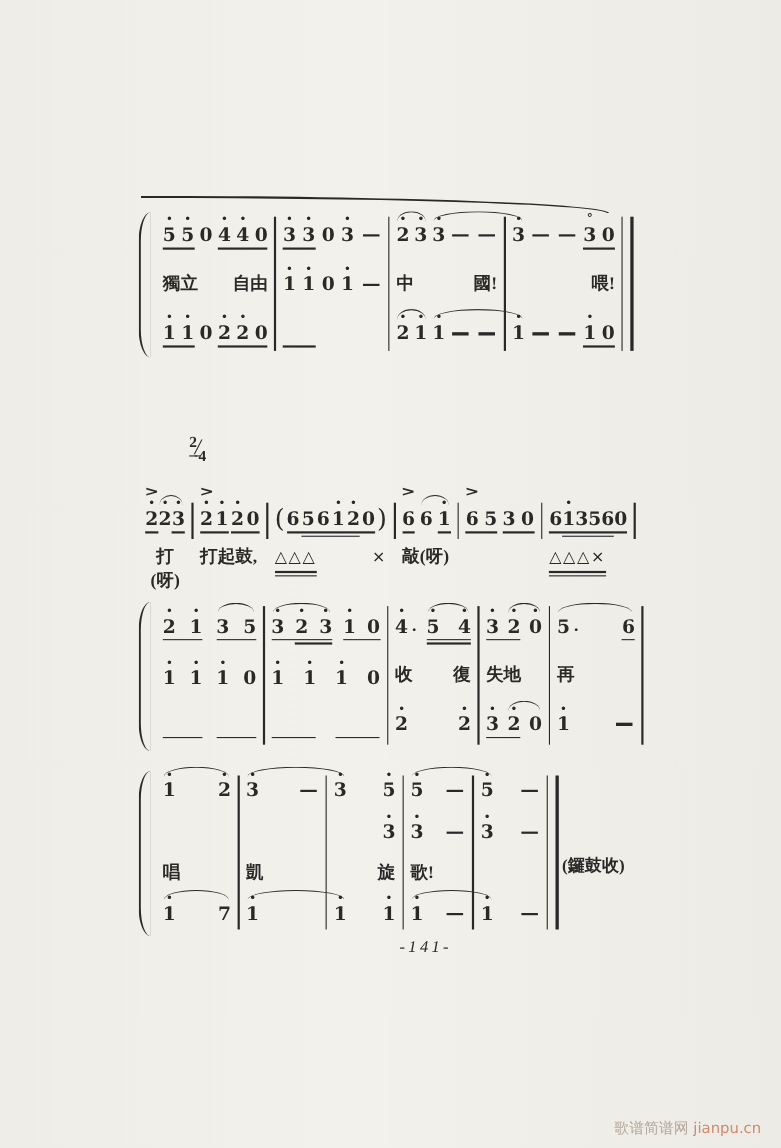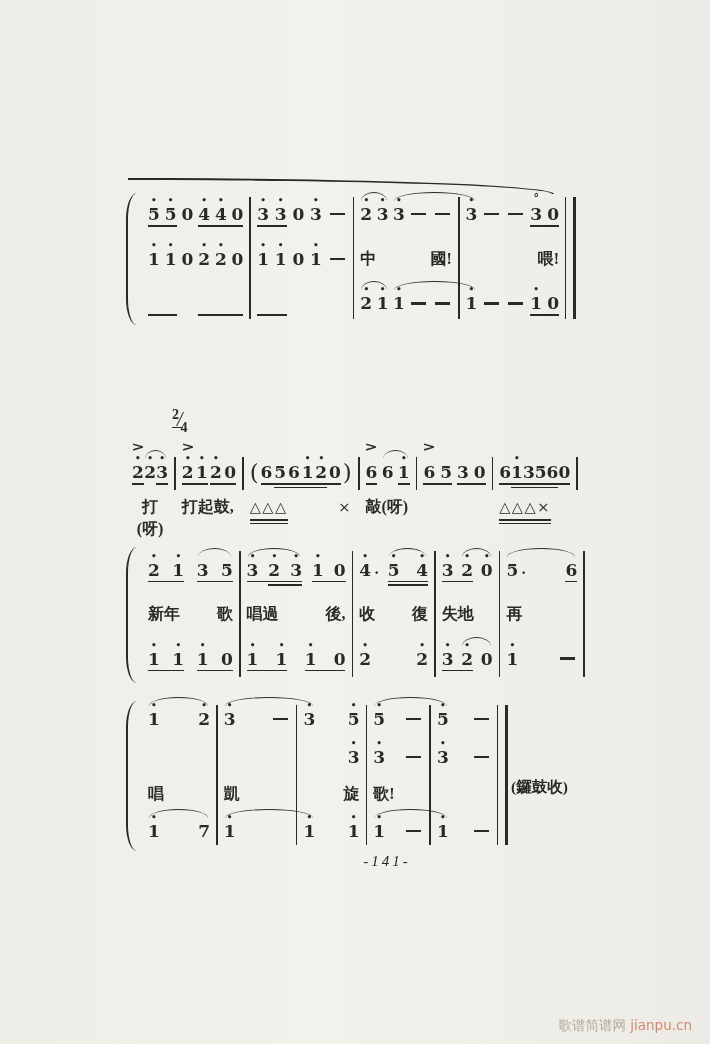--- a/index.html
+++ b/index.html
@@ -47,21 +47,21 @@
        margin:1px 5px 1px 0;}
   .overlay{position:absolute;left:0;top:0;right:0;bottom:0;pointer-events:none;}
   .arc{position:absolute;height:9px;border-top:1.8px solid #2a2927;
        border-radius:55% 55% 0 0 / 100% 100% 0 0;}
   .beam{position:absolute;height:1.7px;background:#2a2927;}
   .top-phrase{position:absolute;left:128px;top:178px;width:424px;height:14px;
        border-top:2.2px solid #2a2927;border-right:2px solid #2a2927;
        border-top-right-radius:100% 100%;}
   .heading{position:absolute;left:126px;top:360px;width:452px;text-align:center;
        font-size:19px;letter-spacing:2px;font-weight:400;}
-  .meter{position:absolute;left:172px;top:408px;font-weight:700;text-decoration:underline;}
+  .meter{position:absolute;left:172px;top:396px;font-weight:700;text-decoration:underline;}
   .meter .num{font-size:14px;position:relative;top:-7px;}
   .meter .slash{font-size:20px;font-style:italic;margin:0 -2px;font-weight:400;}
   .meter .den{font-size:14px;position:relative;top:6px;}
   .tail-note{position:absolute;left:511px;top:777px;font-size:15.5px;font-weight:700;}
   .footer{position:absolute;left:0;top:853px;width:710px;text-align:center;
        font-style:italic;font-size:15px;letter-spacing:3px;padding-left:32px;}
   .watermark{position:absolute;right:18px;top:1017px;font-size:13.5px;
        font-family:"DejaVu Sans",sans-serif;}
   .watermark .cn{color:#b4a89a;}
   .watermark .url{color:#cf8a70;}
@@ -76,20 +76,24 @@
         <div class="bracket" data-name="stave-bracket"></div>
         <div class="measure" data-name="measure" style="flex-basis: 104px;">
           <div class="row notes" data-name="note-row">
             <span class="tk" data-name="note-token">5<span class="dot" data-name="octave-dot">•</span></span>
             <span class="tk" data-name="note-token">5<span class="dot" data-name="octave-dot">•</span></span>
             <span class="tk" data-name="note-token">0</span>
             <span class="tk" data-name="note-token">4<span class="dot" data-name="octave-dot">•</span></span>
             <span class="tk" data-name="note-token">4<span class="dot" data-name="octave-dot">•</span></span>
             <span class="tk" data-name="note-token">0</span>
           </div>
+          <div class="row lyrics" data-name="lyric-row">
+            <span class="tk lyr" data-name="lyric-token">獨立</span>
+            <span class="tk lyr" data-name="lyric-token">自由</span>
+          </div>
           <div class="row notes" data-name="note-row">
             <span class="tk" data-name="note-token">1<span class="dot" data-name="octave-dot">•</span></span>
             <span class="tk" data-name="note-token">1<span class="dot" data-name="octave-dot">•</span></span>
             <span class="tk" data-name="note-token">0</span>
             <span class="tk" data-name="note-token">2<span class="dot" data-name="octave-dot">•</span></span>
             <span class="tk" data-name="note-token">2<span class="dot" data-name="octave-dot">•</span></span>
             <span class="tk" data-name="note-token">0</span>
           </div>
         </div>
         <div class="bar" data-name="barline"></div>
@@ -231,43 +235,35 @@
       </div>
       <div class="system" data-name="system-3">
         <div class="bracket" data-name="stave-bracket"></div>
         <div class="measure" data-name="measure" style="flex-basis: 96px;">
           <div class="row notes" data-name="note-row">
             <span class="tk" data-name="note-token">2<span class="dot" data-name="octave-dot">•</span></span>
             <span class="tk" data-name="note-token">1<span class="dot" data-name="octave-dot">•</span></span>
             <span class="tk" data-name="note-token">3</span>
             <span class="tk" data-name="note-token">5</span>
           </div>
-          <div class="row lyrics" data-name="lyric-row">
-            <span class="tk lyr" data-name="lyric-token">新年</span>
-            <span class="tk lyr" data-name="lyric-token">歌</span>
-          </div>
           <div class="row notes" data-name="note-row">
             <span class="tk" data-name="note-token">1<span class="dot" data-name="octave-dot">•</span></span>
             <span class="tk" data-name="note-token">1<span class="dot" data-name="octave-dot">•</span></span>
             <span class="tk" data-name="note-token">1<span class="dot" data-name="octave-dot">•</span></span>
             <span class="tk" data-name="note-token">0</span>
           </div>
         </div>
         <div class="bar" data-name="barline"></div>
         <div class="measure" data-name="measure" style="flex-basis: 110px;">
           <div class="row notes" data-name="note-row">
             <span class="tk" data-name="note-token">3<span class="dot" data-name="octave-dot">•</span></span>
             <span class="tk" data-name="note-token">2<span class="dot" data-name="octave-dot">•</span></span>
             <span class="tk" data-name="note-token">3<span class="dot" data-name="octave-dot">•</span></span>
             <span class="tk" data-name="note-token">1<span class="dot" data-name="octave-dot">•</span></span>
             <span class="tk" data-name="note-token">0</span>
-          </div>
-          <div class="row lyrics" data-name="lyric-row">
-            <span class="tk lyr" data-name="lyric-token">唱過</span>
-            <span class="tk lyr" data-name="lyric-token">後,</span>
           </div>
           <div class="row notes" data-name="note-row">
             <span class="tk" data-name="note-token">1<span class="dot" data-name="octave-dot">•</span></span>
             <span class="tk" data-name="note-token">1<span class="dot" data-name="octave-dot">•</span></span>
             <span class="tk" data-name="note-token">1<span class="dot" data-name="octave-dot">•</span></span>
             <span class="tk" data-name="note-token">0</span>
           </div>
         </div>
         <div class="bar" data-name="barline"></div>
         <div class="measure" data-name="measure" style="flex-basis: 80px;">

